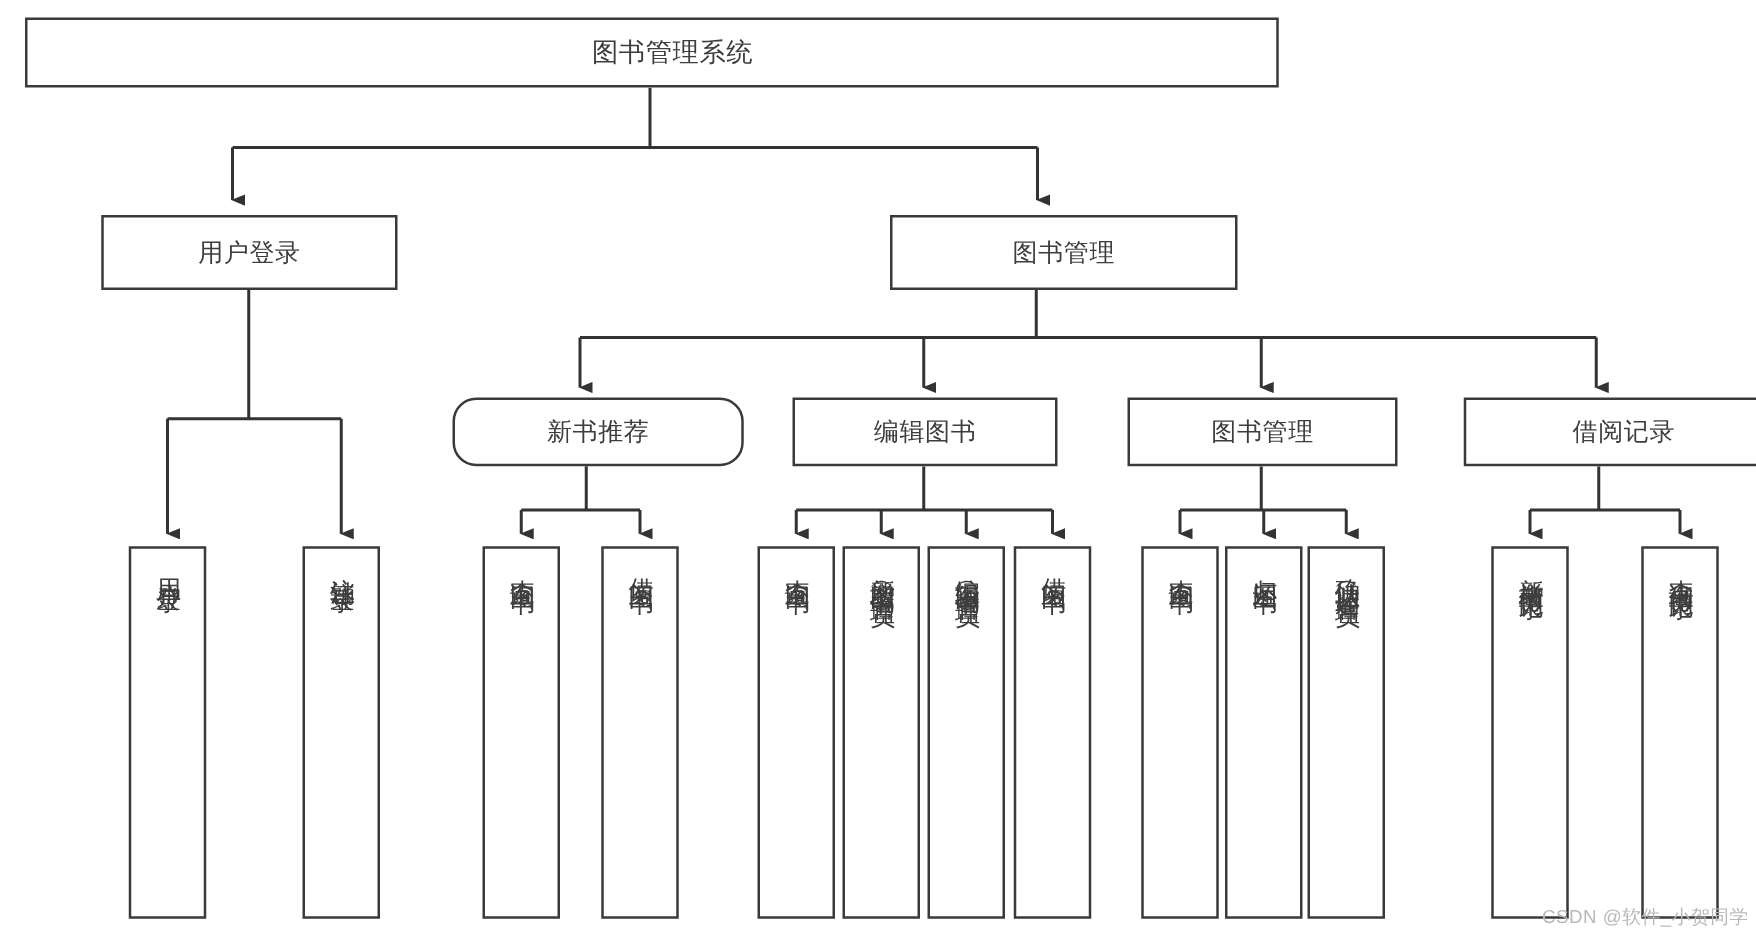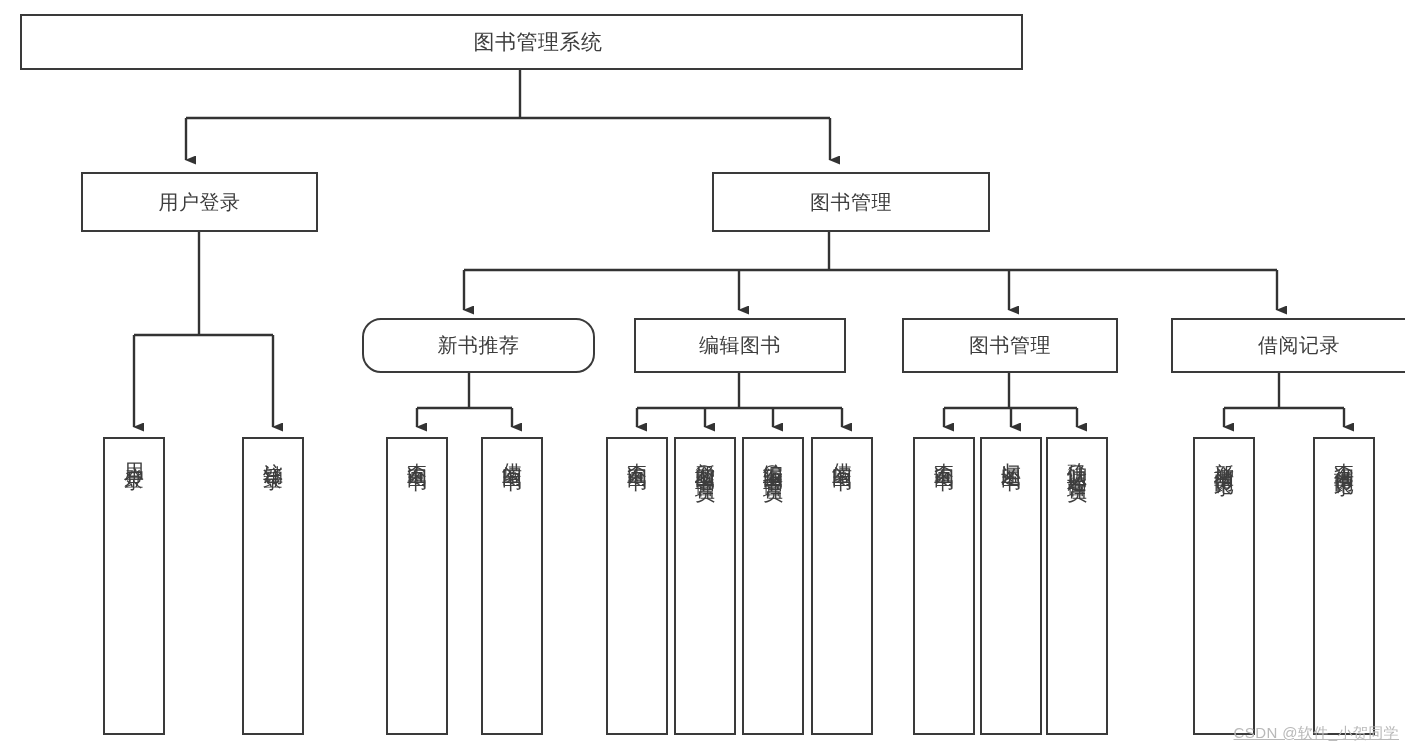--- a/index.html
+++ b/index.html
@@ -64,21 +64,20 @@
   #watermark {
     position: absolute;
     right: 6px;
     bottom: 4px;
     font-size: 15px;
     color: #b9b9b9;
     font-family: "Liberation Sans", "DejaVu Sans", sans-serif;
     letter-spacing: 0.4px;
     white-space: nowrap;
     pointer-events: none;
-    text-decoration: underline;
   }
 </style>
 </head>
 <body>
 
 <div id="diagram-root">
 
   <svg id="diagram-svg" viewBox="0 0 1405 747" xmlns="http://www.w3.org/2000/svg">
     <defs>
       <marker id="arrowhead" markerWidth="9" markerHeight="11" refX="4.5" refY="10" orient="auto" markerUnits="userSpaceOnUse">

